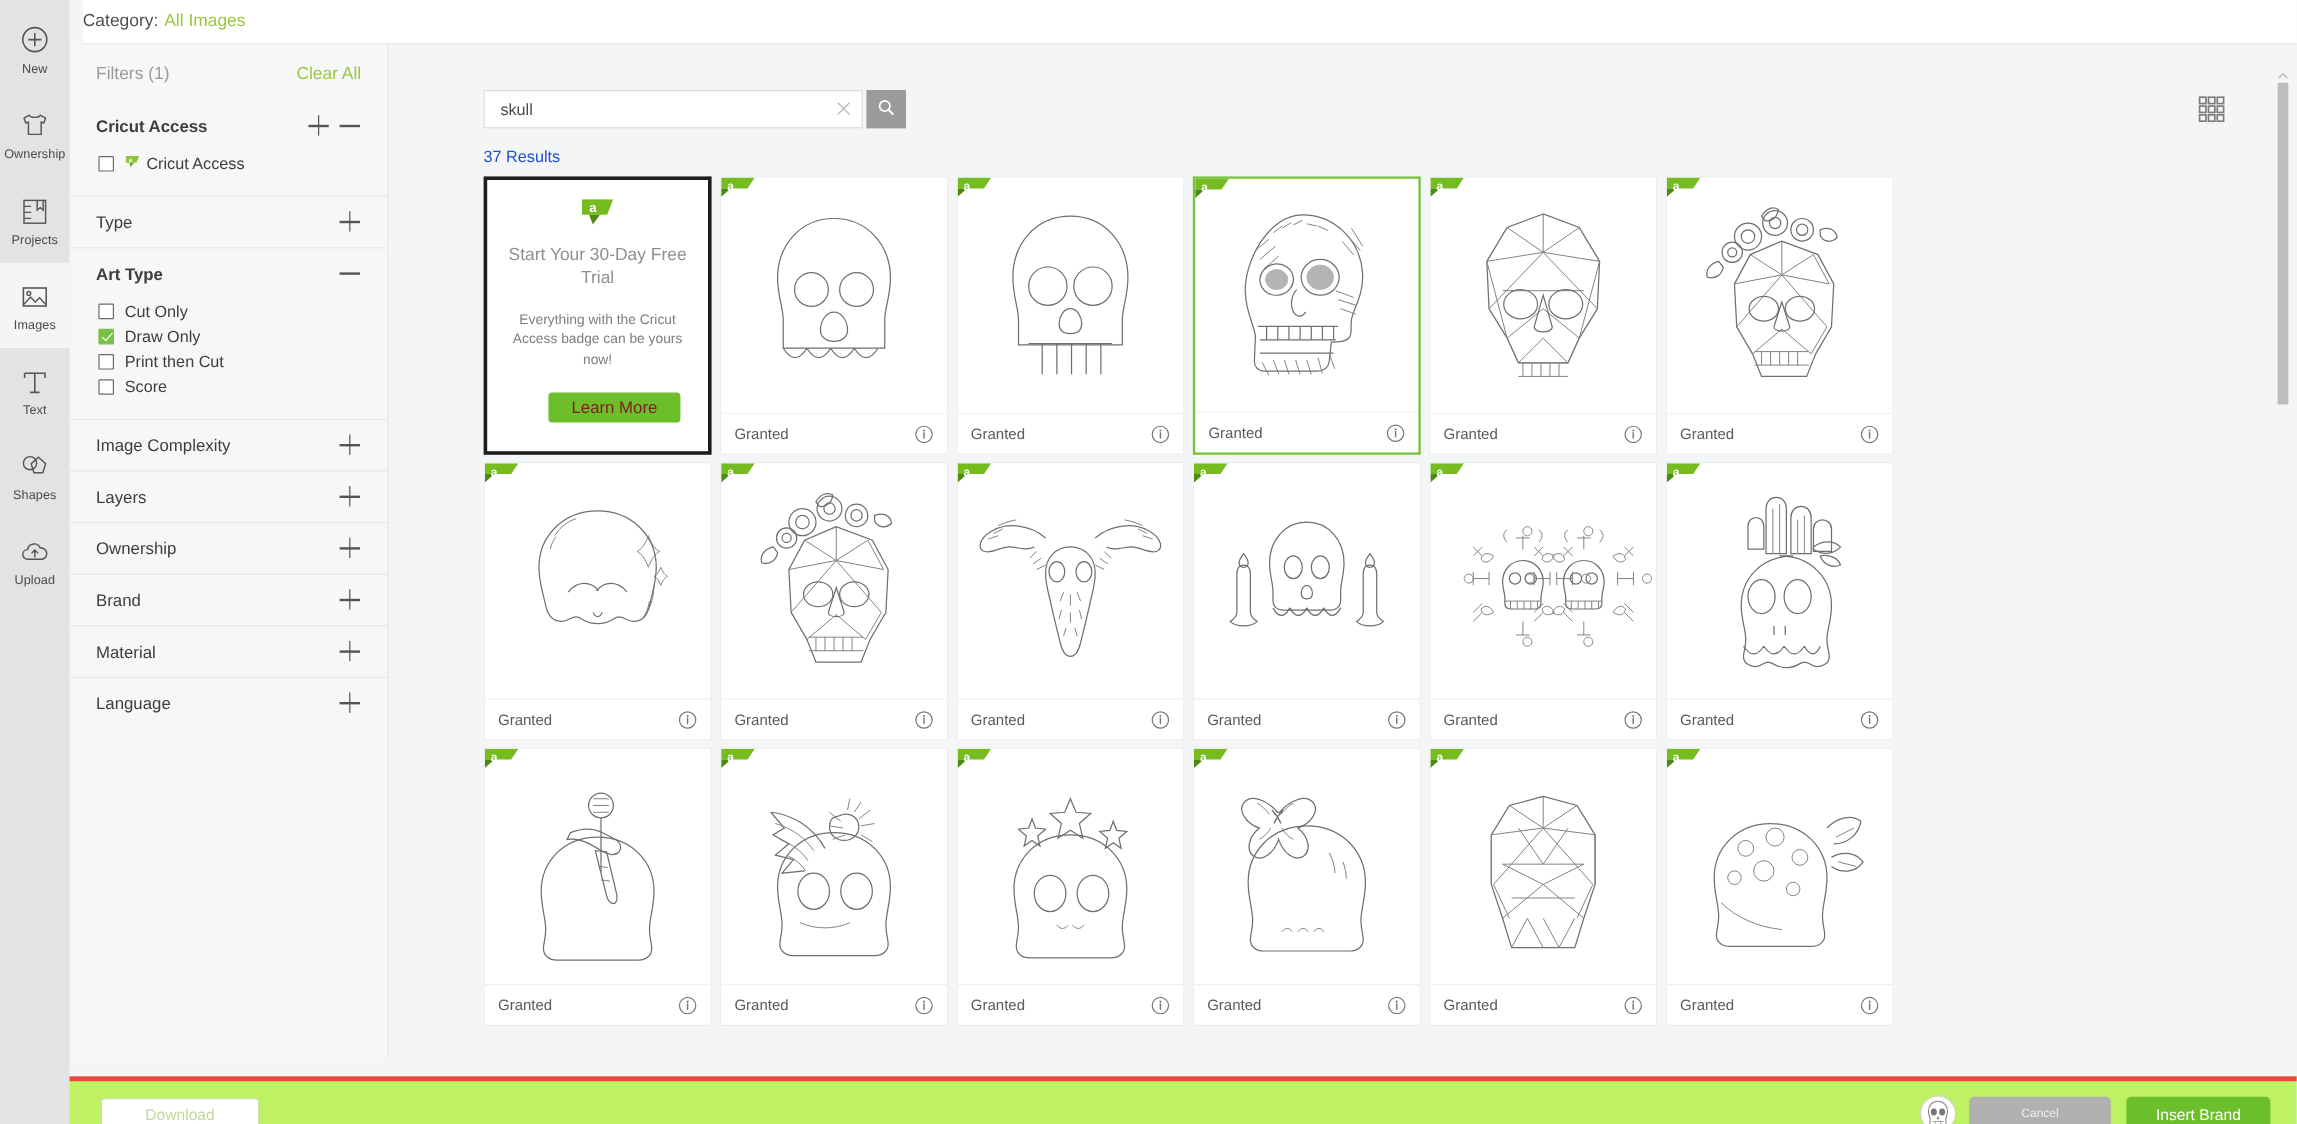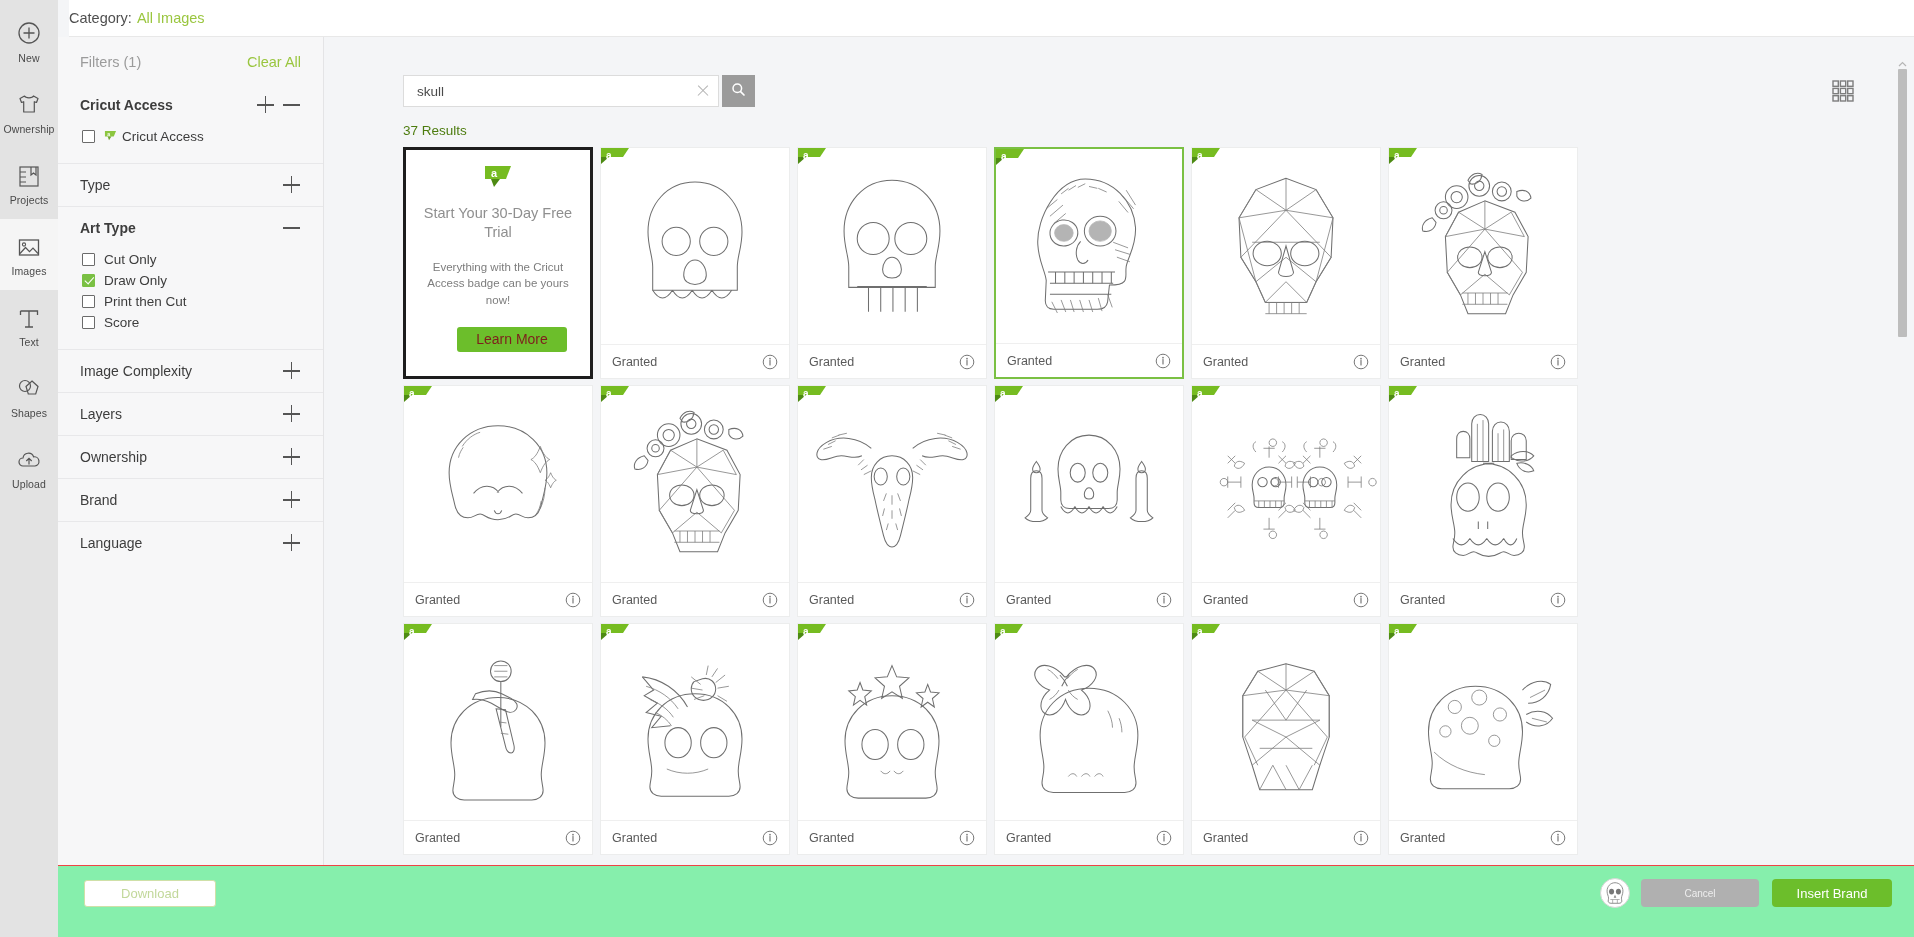--- a/index.html
+++ b/index.html
@@ -107,21 +107,21 @@
     background: #b3b3b3;
   }
   .clear-x::before { transform: rotate(45deg); }
   .clear-x::after  { transform: rotate(-45deg); }
   .search-btn {
     width: 33px; height: 32px; background: #9b9b9b; margin-left: 3px;
     display: flex; align-items: center; justify-content: center; cursor: pointer;
     border: none;
   }
   .results-count {
-    position: absolute; left: 79px; top: 86px; font-size: 13.5px; color: #4d7c0f;
+    position: absolute; left: 79px; top: 86px; font-size: 13.5px; color: #1d4ed8;
   }
   .gridview-btn {
     position: absolute; right: 58px; top: 41px; width: 26px; height: 26px;
     cursor: pointer; display: flex; align-items: center; justify-content: center;
   }
 
   
   .grid {
     position: absolute; left: 79px; top: 110px; right: 48px; bottom: 0;
     display: grid; grid-template-columns: repeat(6, 196px);
@@ -173,22 +173,22 @@
   .scrollthumb {
     position: absolute; right: 1px; top: 32px; width: 9px; height: 268px;
     background: #bdbdbd; border-radius: 1px; cursor: pointer;
   }
   .scroll-up {
     position: absolute; right: 1px; top: 18px; width: 9px; height: 9px; cursor: pointer;
   }
 
   
   .bottombar {
-    position: absolute; left: 0; bottom: 0; width: 1914px; height: 72px;
-    background: #86efac; border-top: 1px solid #ef4444; z-index: 25;
+    position: absolute; left: 0; bottom: 0; width: 1914px; height: 40px;
+    background: #bef264; border-top: 4px solid #ef4444; z-index: 25;
   }
   .download-btn {
     position: absolute; left: 84px; top: 14px; width: 132px; height: 27px;
     background: #fff; border: 1px solid #cfe0a8; border-radius: 3px;
     color: #c2d89b; font-size: 13px; cursor: pointer;
     font-family: "Liberation Sans", sans-serif;
   }
   .sel-thumb {
     position: absolute; right: 284px; top: 12px; width: 30px; height: 30px;
     border-radius: 50%; border: 1px solid #d5d5d5; overflow: hidden; background: #fff;
@@ -357,20 +357,26 @@
       </div>
       <div class="fgroup">
         <div class="fgroup-head">
           <span class="fgroup-name">Ownership</span>
           <span class="tog plus"></span>
         </div>
       </div>
       <div class="fgroup">
         <div class="fgroup-head">
           <span class="fgroup-name">Brand</span>
+          <span class="tog plus"></span>
+        </div>
+      </div>
+      <div class="fgroup">
+        <div class="fgroup-head">
+          <span class="fgroup-name">Material</span>
           <span class="tog plus"></span>
         </div>
       </div>
       <div class="fgroup">
         <div class="fgroup-head">
           <span class="fgroup-name">Language</span>
           <span class="tog plus"></span>
         </div>
       </div>
     </div>

